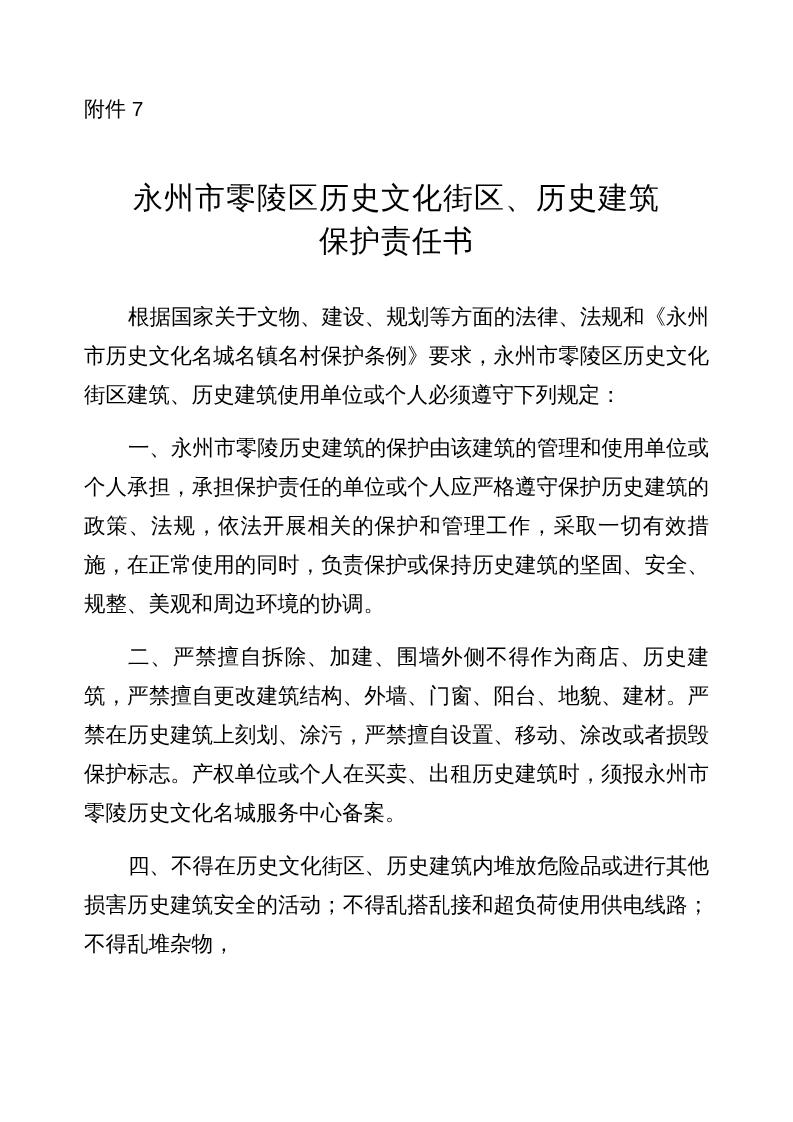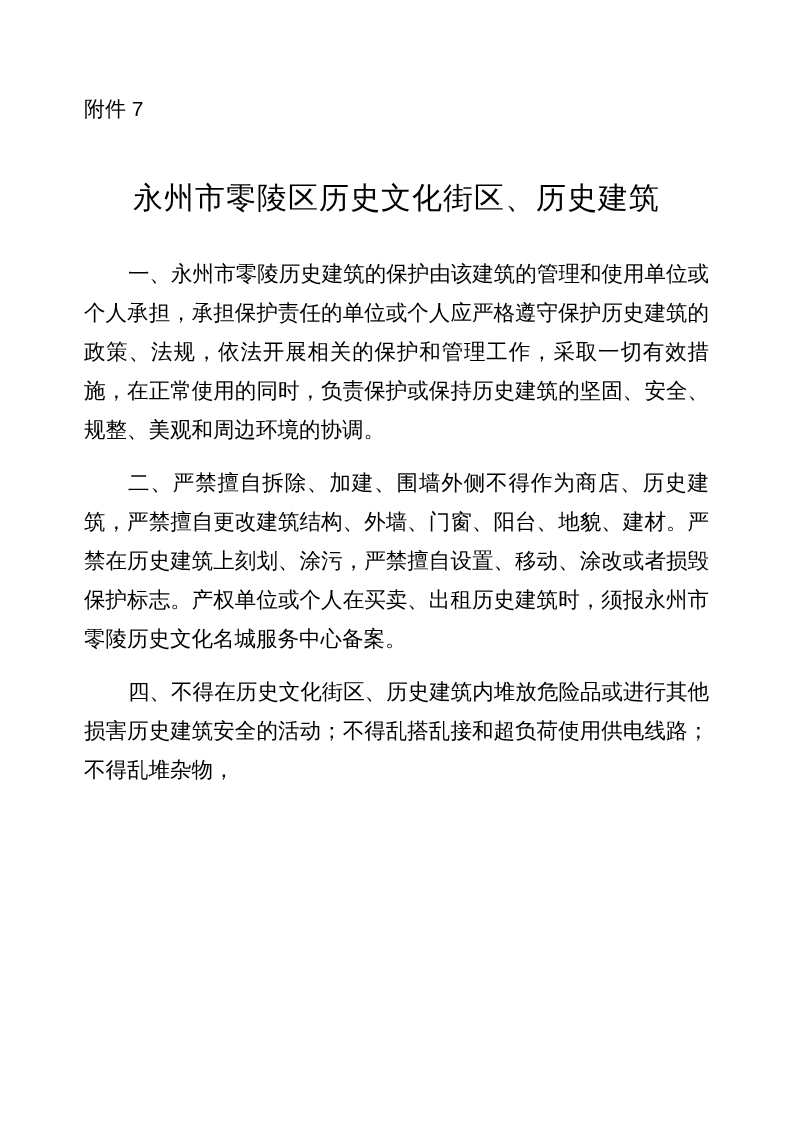--- a/index.html
+++ b/index.html
@@ -51,21 +51,23 @@
 </style>
 </head>
 <body>
 
 <div class="page">
 
   <div class="attachment-label">附件 7</div>
 
   <div class="doc-title">
     <div>永州市零陵区历史文化街区、历史建筑</div>
+    <div>保护责任书</div>
   </div>
 
   <div class="doc-body">
+    <p class="first">根据国家关于文物、建设、规划等方面的法律、法规和《永州市历史文化名城名镇名村保护条例》要求，永州市零陵区历史文化街区建筑、历史建筑使用单位或个人必须遵守下列规定：</p>
     <p>一、永州市零陵历史建筑的保护由该建筑的管理和使用单位或个人承担，承担保护责任的单位或个人应严格遵守保护历史建筑的政策、法规，依法开展相关的保护和管理工作，采取一切有效措施，在正常使用的同时，负责保护或保持历史建筑的坚固、安全、规整、美观和周边环境的协调。</p>
     <p>二、严禁擅自拆除、加建、围墙外侧不得作为商店、历史建筑，严禁擅自更改建筑结构、外墙、门窗、阳台、地貌、建材。严禁在历史建筑上刻划、涂污，严禁擅自设置、移动、涂改或者损毁保护标志。产权单位或个人在买卖、出租历史建筑时，须报永州市零陵历史文化名城服务中心备案。</p>
     <p>四、不得在历史文化街区、历史建筑内堆放危险品或进行其他损害历史建筑安全的活动；不得乱搭乱接和超负荷使用供电线路；不得乱堆杂物，</p>
   </div>
 
 </div>
 
 </body></html>

